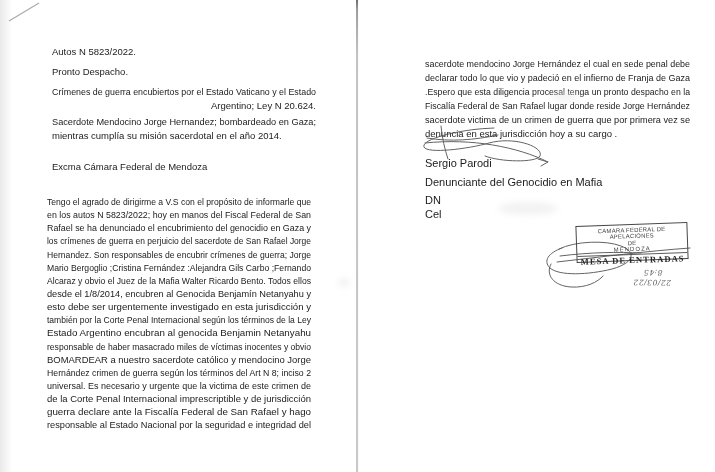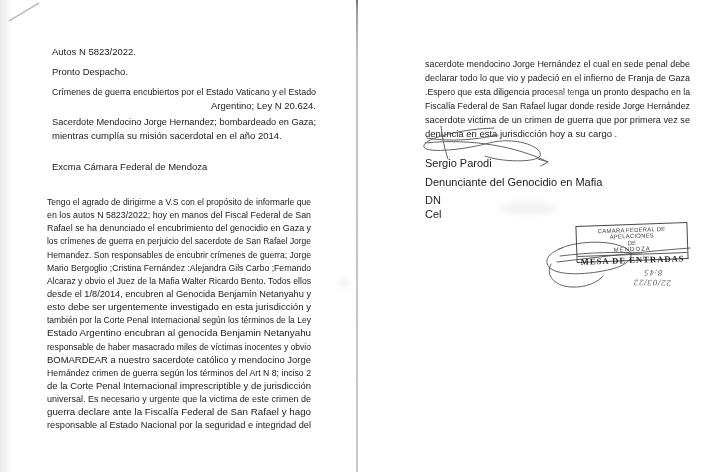--- a/index.html
+++ b/index.html
@@ -68,22 +68,22 @@
       <div class="ln fit"><span style="transform: scaleX(0.904013);">Hernandez. Son responsables de encubrir crímenes de guerra; Jorge</span></div>
       <div class="ln fit"><span style="transform: scaleX(0.907363);">Mario Bergoglio ;Cristina Fernández :Alejandra Gils Carbo ;Fernando</span></div>
       <div class="ln fit"><span style="transform: scaleX(0.905709);">Alcaraz y obvio el Juez de la Mafia Walter Ricardo Bento. Todos ellos</span></div>
       <div class="ln fit"><span style="transform: scaleX(0.968696);">desde el 1/8/2014, encubren al Genocida Benjamín Netanyahu y</span></div>
       <div class="ln fit"><span style="transform: scaleX(1.01398);">esto debe ser urgentemente investigado en esta jurisdicción y</span></div>
       <div class="ln fit"><span style="transform: scaleX(0.899106);">también por la Corte Penal Internacional según los términos de la Ley</span></div>
       <div class="ln fit"><span style="transform: scaleX(1.02849);">Estado Argentino encubran al genocida Benjamin Netanyahu</span></div>
       <div class="ln fit"><span style="transform: scaleX(0.900784);">responsable de haber masacrado miles de víctimas inocentes y obvio</span></div>
       <div class="ln fit"><span style="transform: scaleX(0.993941);">BOMARDEAR a nuestro sacerdote católico y mendocino Jorge</span></div>
       <div class="ln fit"><span style="transform: scaleX(0.917314);">Hernández crimen de guerra según los términos del Art N 8; inciso 2</span></div>
+      <div class="ln fit"><span style="transform: scaleX(0.945072);">universal. Es necesario y urgente que la victima de este crimen de</span></div>
       <div class="ln fit"><span style="transform: scaleX(0.997874);">de la Corte Penal Internacional imprescriptible y de jurisdicción</span></div>
-      <div class="ln fit"><span style="transform: scaleX(0.945072);">universal. Es necesario y urgente que la victima de este crimen de</span></div>
       <div class="ln fit"><span style="transform: scaleX(1.02861);">guerra declare ante la Fiscalía Federal de San Rafael y hago</span></div>
       <div class="ln fit"><span style="transform: scaleX(0.970644);">responsable al Estado Nacional por la seguridad e integridad del</span></div>
     </div>
   </div>
 
   <div class="page" id="page-right">
     <div class="col rbody" style="left:66px;width:265px;top:57px;">
       <div class="ln fit"><span style="transform: scaleX(0.937846);">sacerdote mendocino Jorge Hernández el cual en sede penal debe</span></div>
       <div class="ln fit"><span style="transform: scaleX(0.944952);">declarar todo lo que vio y padeció en el infierno de Franja de Gaza</span></div>
       <div class="ln fit"><span style="transform: scaleX(0.917253);">.Espero que esta diligencia procesal tenga un pronto despacho en la</span></div>

